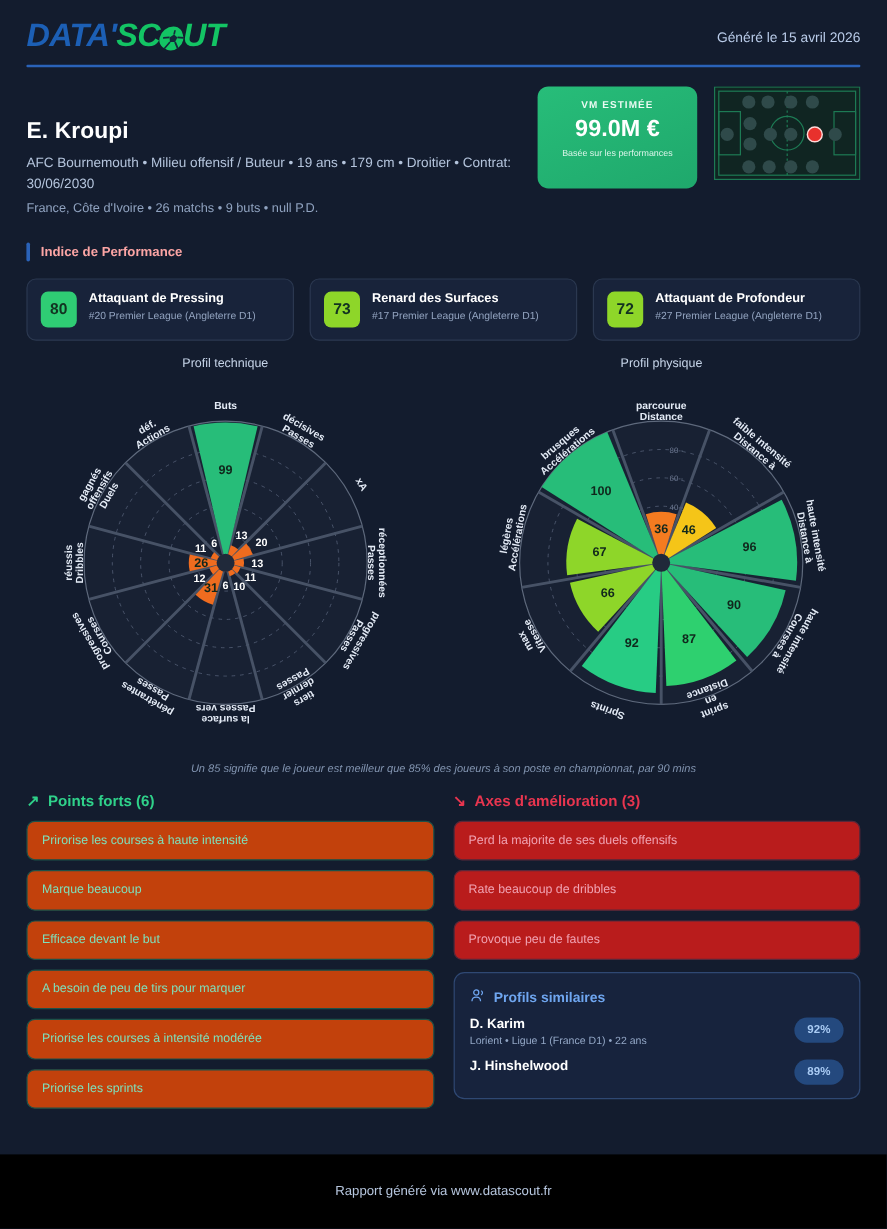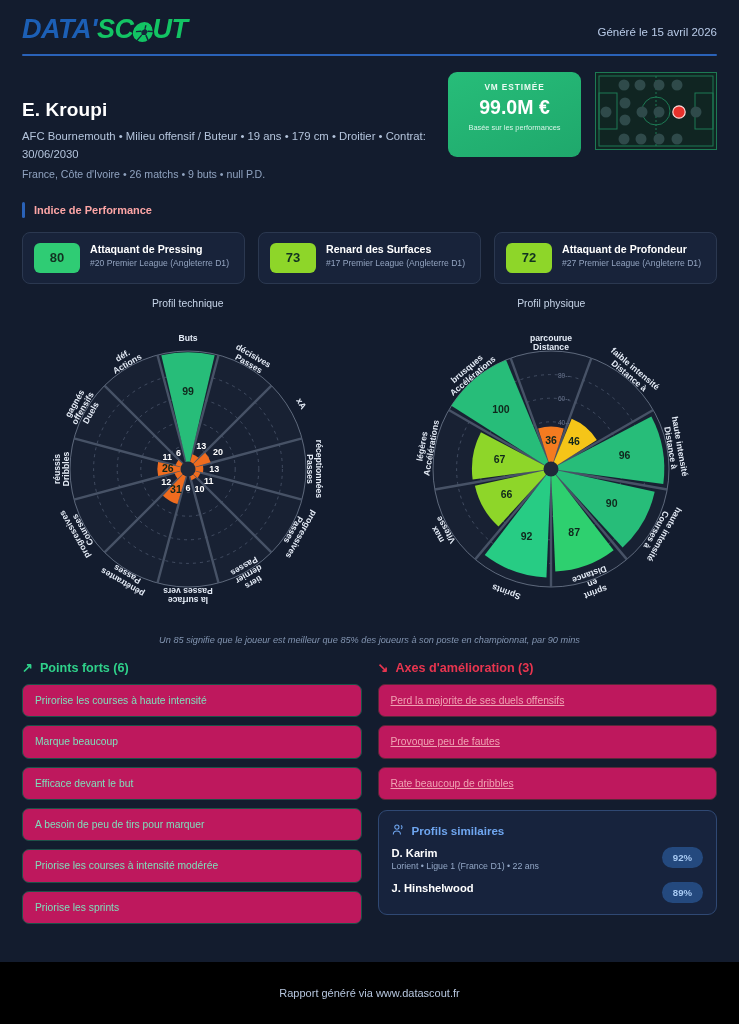--- a/index.html
+++ b/index.html
@@ -47,21 +47,21 @@
 
   
   .sec-head { display: flex; align-items: center; gap: 9px; margin: 19px 0 0 22px; }
   .sec-bar { width: 3px; height: 16px; background: #2a62b8; border-radius: 2px; }
   .sec-title { font-size: 11px; font-weight: bold; color: #fca5a5; }
 
   
   .roles { display: flex; gap: 13px; padding: 14px 22px 0 22px; }
   .role-card { flex: 1 1 0; background: #18233a; border: 1px solid #2b3850; border-radius: 8px;
                padding: 10px 11px; display: flex; gap: 10px; align-items: flex-start; min-width: 0; }
-  .role-score { width: 46px; height: 30px; border-radius: 6px; flex: 0 0 auto;
+  .role-score { width: 30px; height: 30px; border-radius: 6px; flex: 0 0 auto;
                 display: flex; align-items: center; justify-content: center;
                 font-size: 13px; font-weight: bold; color: #123221; }
   .role-txt { min-width: 0; }
   .role-name { font-size: 10.6px; font-weight: bold; color: #ffffff; line-height: 1.25; }
   .role-rank { font-size: 8.6px; color: #93a4c0; line-height: 1.35; margin-top: 2px; }
 
   
   .charts { display: flex; padding: 14px 6px 0 6px; }
   .chart-box { flex: 1 1 0; }
   .chart-title { text-align: center; font-size: 10.4px; color: #c6d4e8; margin-bottom: 2px; }
@@ -72,22 +72,22 @@
   
   .cols { display: flex; gap: 16px; padding: 16px 22px 0 22px; align-items: flex-start; }
   .col { flex: 1 1 0; min-width: 0; }
   .col-head { display: flex; align-items: center; gap: 7px; font-size: 12.6px; font-weight: bold;
               margin-bottom: 9px; }
   .col-head.good { color: #2fd18a; }
   .col-head.bad  { color: #e8354f; }
   .arrow { font-size: 13px; line-height: 1; }
   .pill { border-radius: 7px; padding: 9px 12px; font-size: 10.3px; margin-bottom: 8px;
           line-height: 1.3; }
-  .pill.good { background: #be185d; border: 1px solid #1d5148; color: #7ee0bb; }
-  .pill.bad  { background: #be185d; border: 1px solid #59283a; color: #f0a2b2; text-decoration: underline; }
+  .pill.good { background: #c2410c; border: 1px solid #1d5148; color: #7ee0bb; }
+  .pill.bad  { background: #b91c1c; border: 1px solid #59283a; color: #f0a2b2; }
 
   .similar { margin-top: 10px; background: #17233d; border: 1px solid #2f4873; border-radius: 9px;
              padding: 12px 13px 11px 13px; }
   .sim-head { display: flex; align-items: center; gap: 7px; font-size: 11.6px; font-weight: bold;
               color: #6fa6f0; margin-bottom: 9px; }
   .sim-row { display: flex; align-items: flex-start; justify-content: space-between; gap: 8px;
              margin-bottom: 9px; }
   .sim-row:last-child { margin-bottom: 0; }
   .sim-name { font-size: 11.2px; font-weight: bold; color: #ffffff; }
   .sim-desc { font-size: 8.8px; color: #93a7c6; margin-top: 2px; line-height: 1.35; }
@@ -382,22 +382,22 @@
       <div class="pill good">Priorise les courses à intensité modérée</div>
       <div class="pill good">Priorise les sprints</div>
     </div>
 
     <div class="col">
       <div class="col-head bad">
         <span class="arrow">↘</span>
         <span>Axes d'amélioration (3)</span>
       </div>
       <div class="pill bad">Perd la majorite de ses duels offensifs</div>
+      <div class="pill bad">Rate beaucoup de dribbles</div>
       <div class="pill bad">Provoque peu de fautes</div>
-      <div class="pill bad">Rate beaucoup de dribbles</div>
 
       <div class="similar">
         <div class="sim-head">
           <span>
             <svg width="13" height="13" viewBox="0 0 16 16" aria-hidden="true">
               <circle cx="6" cy="5" r="2.6" fill="none" stroke="#6fa6f0" stroke-width="1.3"></circle>
               <path d="M1.6 14c0-2.6 2-4.2 4.4-4.2s4.4 1.6 4.4 4.2" fill="none" stroke="#6fa6f0" stroke-width="1.3"></path>
               <path d="M11 3.2a2.3 2.3 0 0 1 0 4.2" fill="none" stroke="#6fa6f0" stroke-width="1.3"></path>
             </svg>
           </span>

